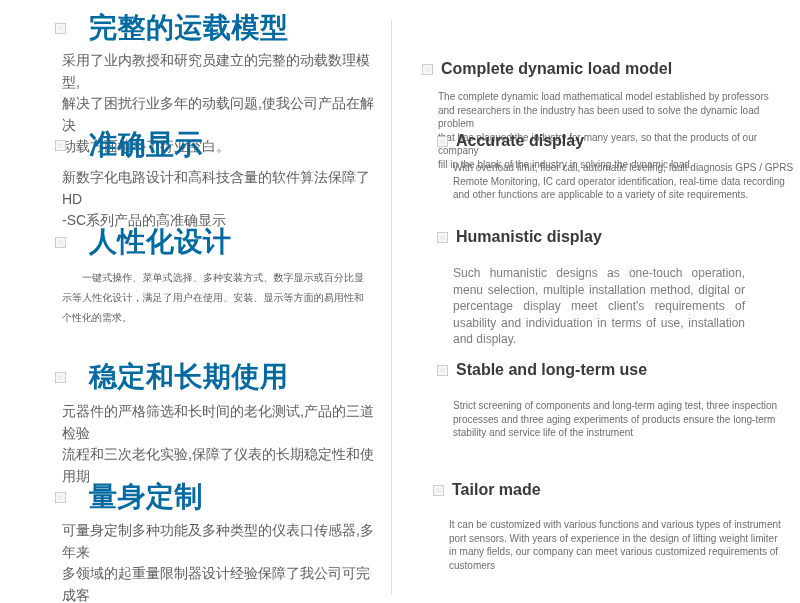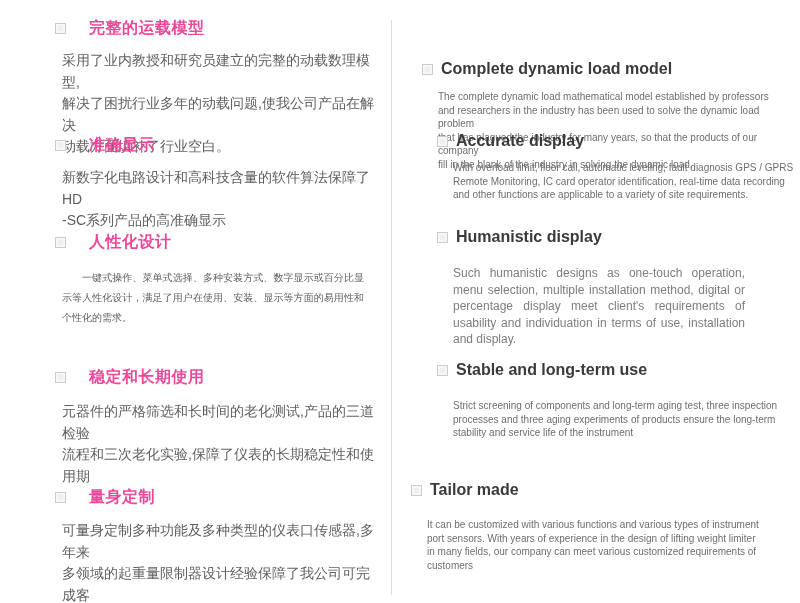--- a/index.html
+++ b/index.html
@@ -23,23 +23,23 @@
     width: 9px; height: 9px;
     background: #efefef;
     border: 1px solid #cccccc;
     box-shadow: inset 0 0 0 2px #f7f7f7;
     flex: 0 0 auto;
   }
   
   .zh .sec-header { gap: 23px; }
   .zh .sec-title {
     margin: 0;
-    font-size: 16px;
+    font-size: 28px;
     font-weight: 600;
-    color: #ec4899;
+    color: #0369a1;
     letter-spacing: 0.5px;
     line-height: 28px;
   }
   .zh .sec-body {
     margin: 8px 0 0 7px;
     width: 316px;
     font-size: 14px;
     line-height: 21.5px;
     color: #5f5f5f;
     white-space: pre-line;
@@ -80,21 +80,21 @@
   
   .l1 { left: 55px; top: 14px; }
   .l2 { left: 55px; top: 131px; }
   .l3 { left: 55px; top: 228px; }
   .l4 { left: 55px; top: 363px; }
   .l5 { left: 55px; top: 483px; }
   .r1 { left: 422px; top: 14px; margin-top: 44px; }
   .r2 { left: 437px; top: 130px; }
   .r3 { left: 437px; top: 226px; }
   .r4 { left: 437px; top: 359px; }
-  .r5 { left: 411px; top: 479px; }
+  .r5 { left: 433px; top: 479px; }
   .l3 .sec-body { margin-top: 12px; }
   .l4 .sec-body { margin-top: 10px; }
   .l5 .sec-body { margin-top: 9px; }
   .r1 .sec-body { margin-top: 10px; }
   .r3 .sec-body { margin-top: 17px; }
   .r4 .sec-body { margin-top: 18px; }
   .r5 .sec-body { margin-top: 17px; }
 </style>
 </head>
 <body>

